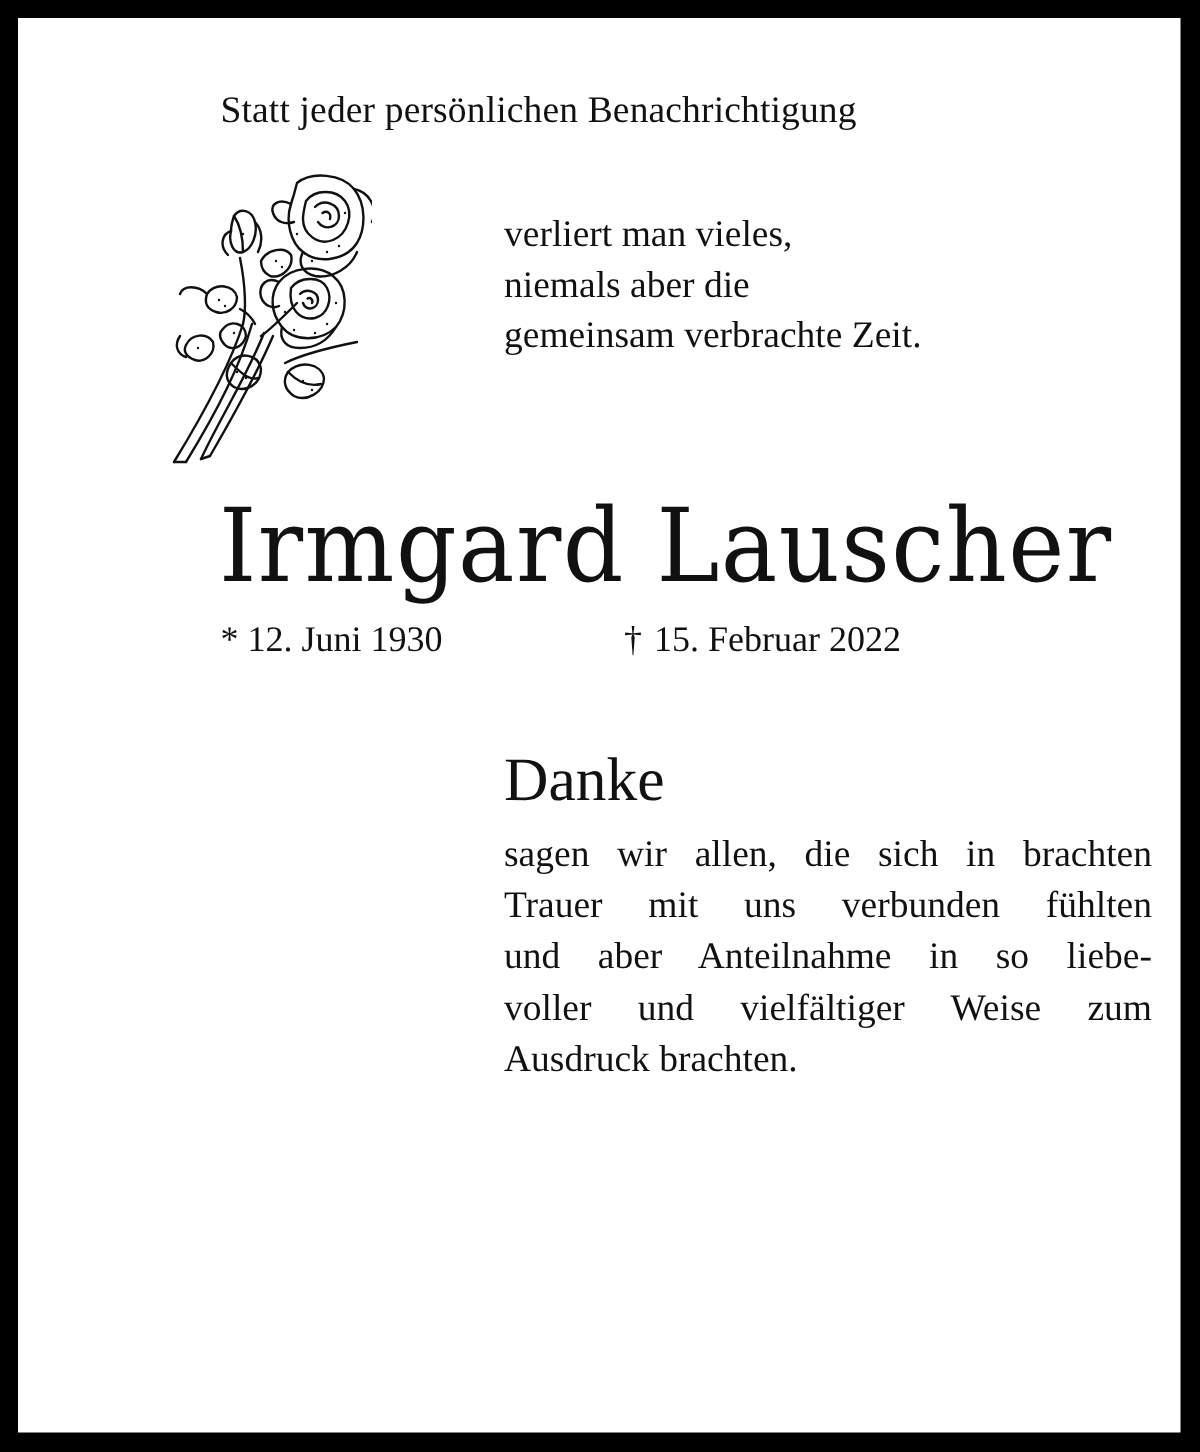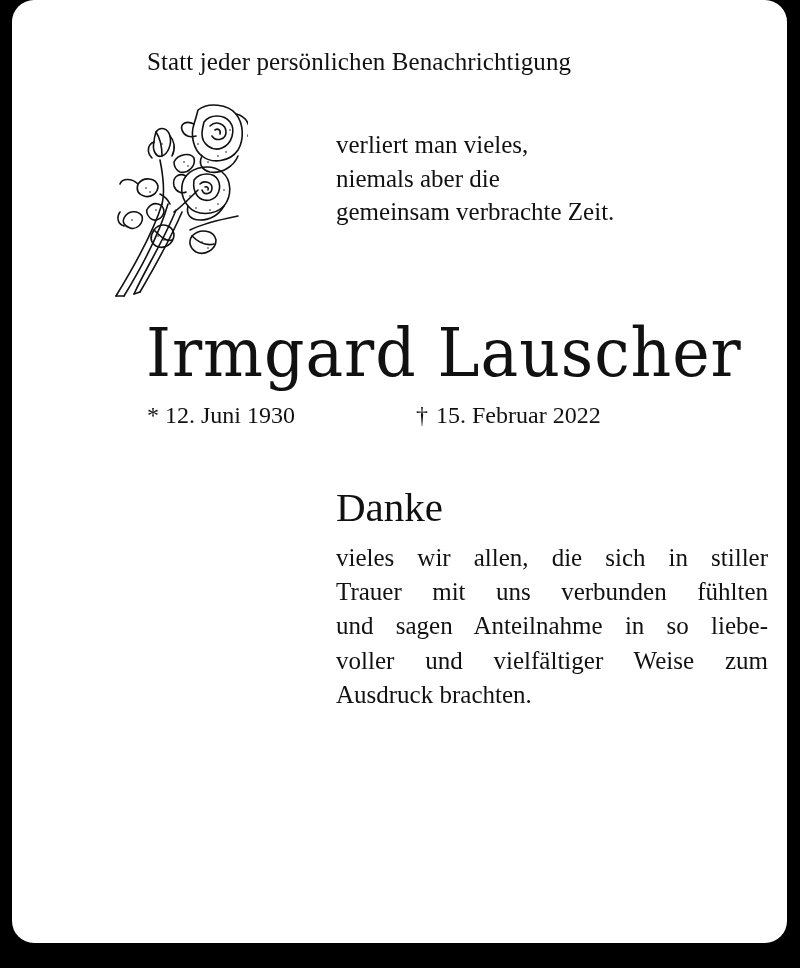--- a/index.html
+++ b/index.html
@@ -3,26 +3,25 @@
   <meta charset="utf-8">
   <style>
     html, body { margin: 0; padding: 0; background: #000; }
     body { width: 800px; height: 968px; overflow: hidden; }
     .frame {
       position: absolute; left: 0; top: 0;
       width: 800px; height: 968px;
       background: #000;
     }
     .card {
-      position: absolute; left: 12px; top: 0;
+      position: absolute; left: 12px; top: 12px;
       width: 775px; height: 943px;
       background: #ffffff;
       color: #111;
       font-family: "Liberation Serif", "DejaVu Serif", serif;
-      border-radius: 22px;
     }
     .abs { position: absolute; white-space: nowrap; }
     .header {
       left: 135px; top: 47px;
       font-size: 25px; line-height: 30px; letter-spacing: 0.1px;
     }
     .rose {
       left: 86px; top: 100px; width: 150px; height: 200px;
     }
     .verse {
@@ -153,23 +152,23 @@
       <span>12. Juni 1930</span>
     </div>
 
     <div class="abs dates died">
       <span class="dagger">†</span><span>15. Februar 2022</span>
     </div>
 
     <div class="abs danke-title">Danke</div>
 
     <div class="abs danke-body">
-      <div>vieles wir allen, die sich in stiller</div>
+      <div>sagen wir allen, die sich in brachten</div>
       <div>Trauer mit uns verbunden fühlten</div>
-      <div>und sagen Anteilnahme in so liebe-</div>
+      <div>und aber Anteilnahme in so liebe-</div>
       <div>voller und vielfältiger Weise zum</div>
       <div class="last">Ausdruck brachten.</div>
     </div>
 
 
 
   </div>
 </div>
 
 </body></html>

